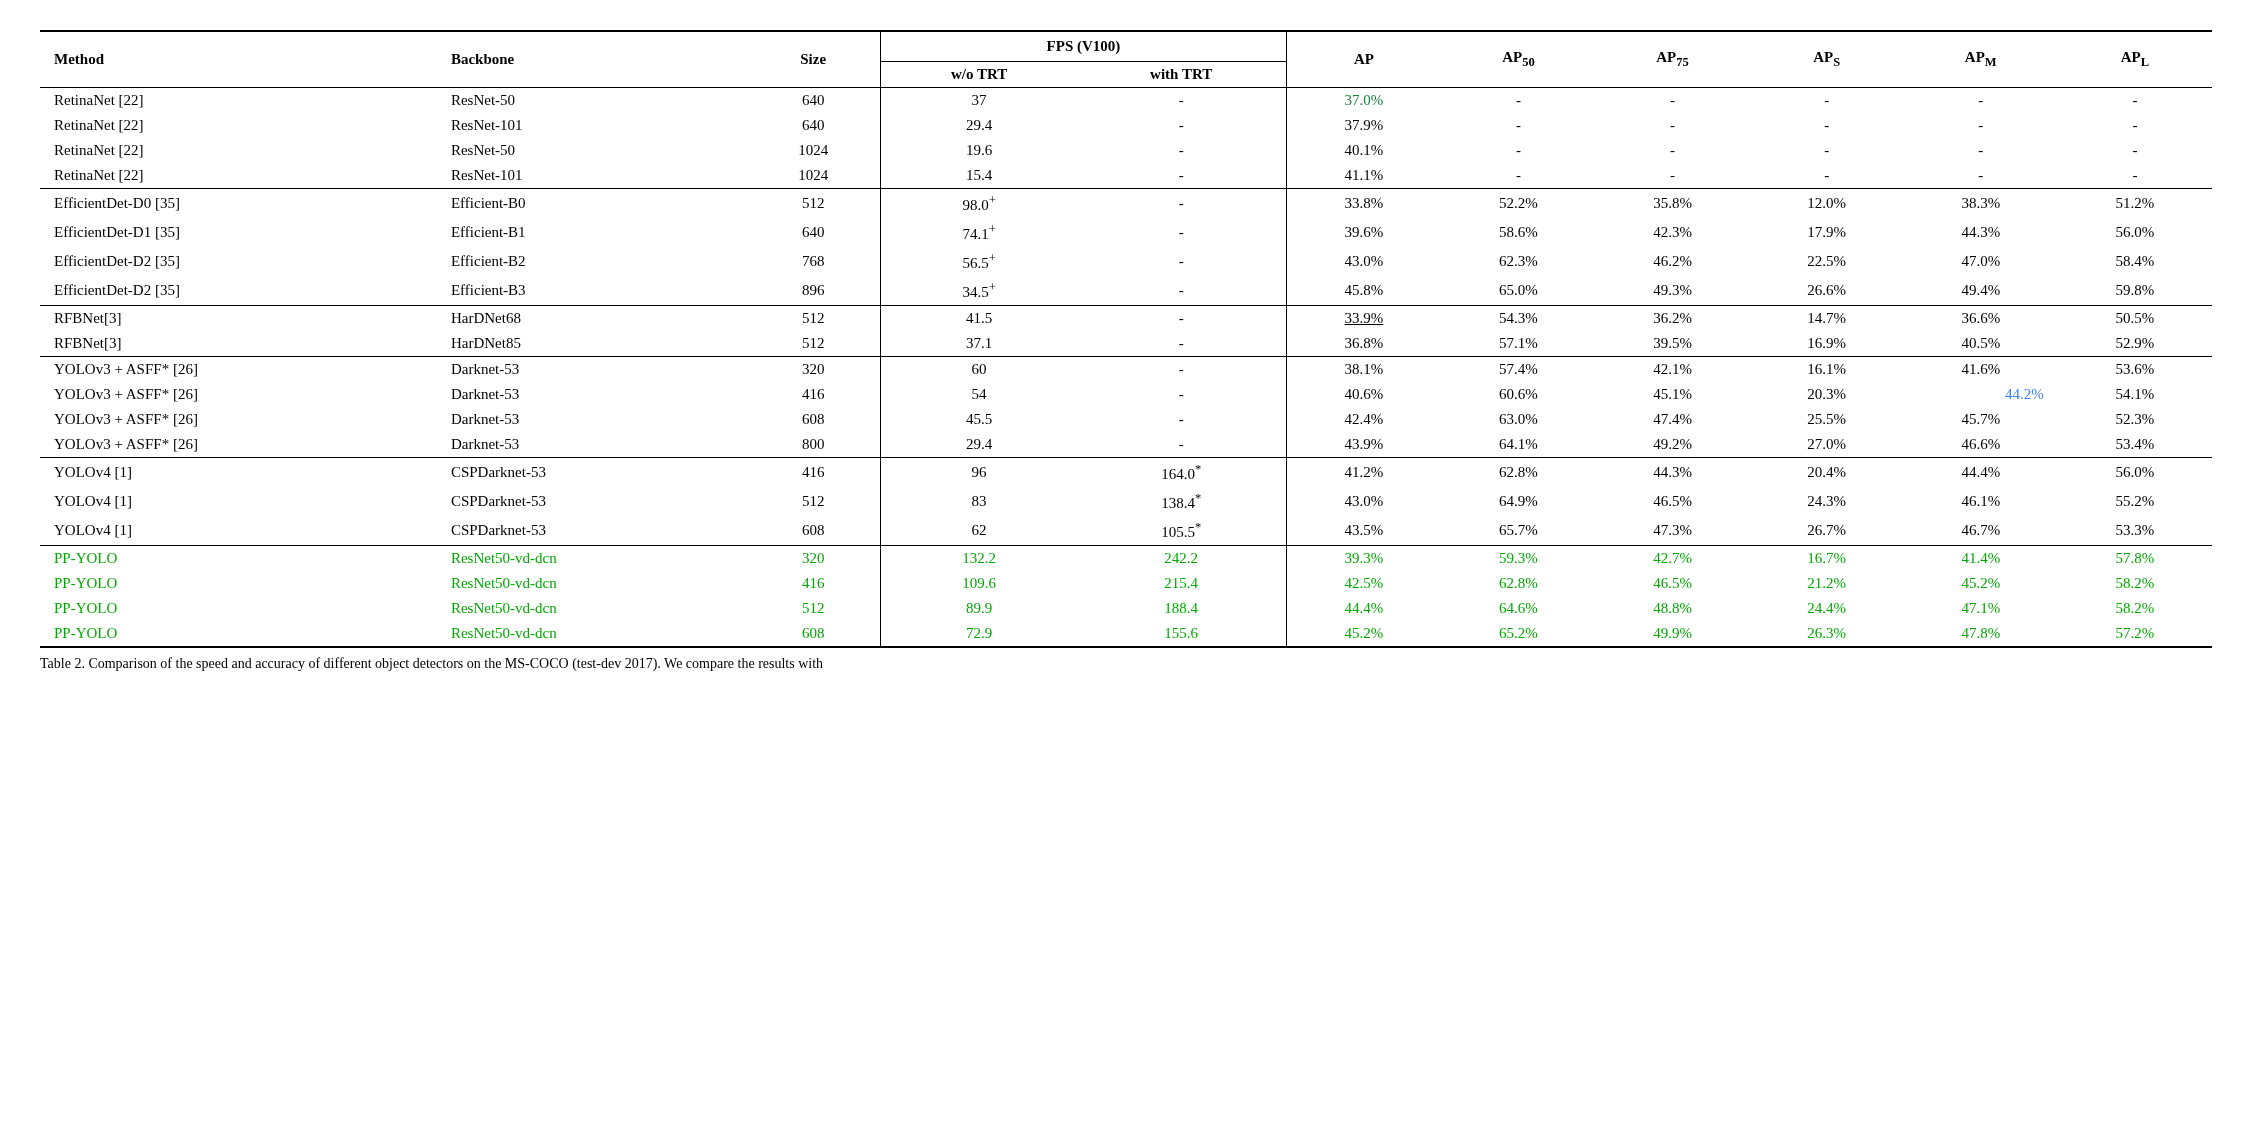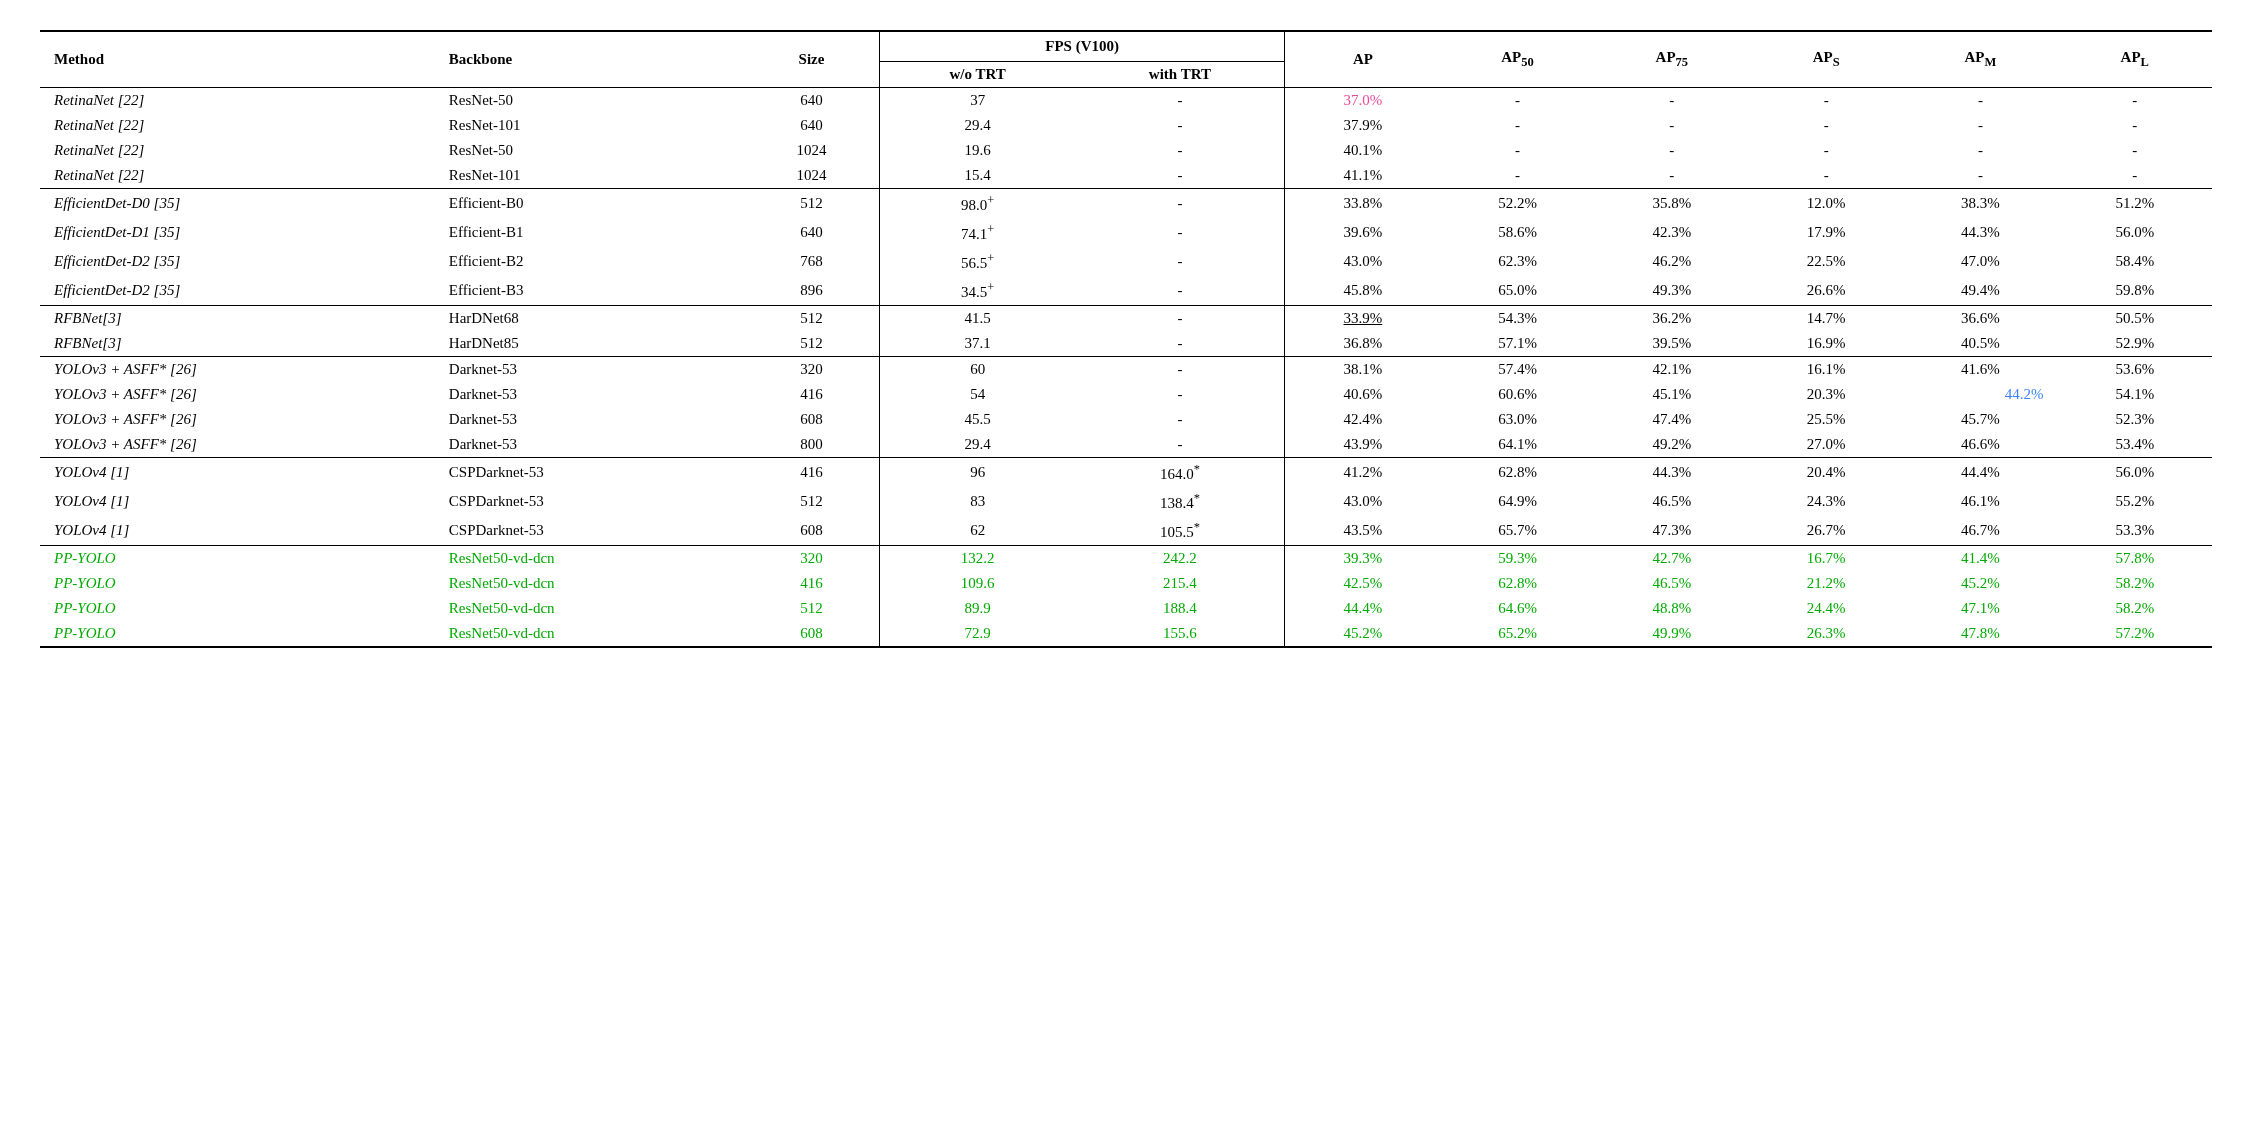--- a/index.html
+++ b/index.html
@@ -39,21 +39,20 @@
       font-weight: bold;
       text-align: center;
     }
     tbody tr td {
       padding: 4px 10px;
       text-align: center;
       white-space: nowrap;
     }
     tbody tr td:first-child {
       text-align: left;
-      font-style: italic;
     }
     tbody tr td:nth-child(2) {
       text-align: left;
     }
     .section-divider {
       border-top: 1px solid #000;
     }
     .section-divider-thick {
       border-top: 1.5px solid #000;
     }
@@ -89,21 +88,21 @@
         <th style="text-align:center; border-right:1px solid #000; border-bottom:1px solid #000; padding: 4px 14px;"><span>with TRT</span></th>
       </tr>
     </thead>
     <tbody id="table-body">
     <tr>
           <td style="text-align: left; color: rgb(0, 0, 0); padding: 4px 14px;">RetinaNet [22]</td>
           <td style="text-align: left; color: rgb(0, 0, 0); padding: 4px 14px;">ResNet-50</td>
           <td style="text-align: center; color: rgb(0, 0, 0); padding: 4px 14px;">640</td>
           <td style="text-align: center; color: rgb(0, 0, 0); padding: 4px 14px; border-left: 1px solid rgb(0, 0, 0);">37</td>
           <td style="text-align: center; color: rgb(0, 0, 0); padding: 4px 14px; border-right: 1px solid rgb(0, 0, 0);">-</td>
-          <td style="color: #ec4899; padding: 4px 14px;">37.0%</td>
+          <td style="color: #15803d; padding: 4px 14px;">37.0%</td>
           <td style="text-align: center; color: rgb(0, 0, 0); padding: 4px 14px;">-</td>
           <td style="text-align: center; color: rgb(0, 0, 0); padding: 4px 14px;">-</td>
           <td style="text-align: center; color: rgb(0, 0, 0); padding: 4px 14px;">-</td>
           <td style="text-align: center; color: rgb(0, 0, 0); padding: 4px 14px;">-</td>
           <td style="text-align: center; color: rgb(0, 0, 0); padding: 4px 14px;">-</td>
         </tr>
         <tr>
           <td style="text-align: left; color: rgb(0, 0, 0); padding: 4px 14px;">RetinaNet [22]</td>
           <td style="text-align: left; color: rgb(0, 0, 0); padding: 4px 14px;">ResNet-101</td>
           <td style="text-align: center; color: rgb(0, 0, 0); padding: 4px 14px;">640</td>
@@ -358,13 +357,14 @@
           <td style="text-align: center; color: rgb(0, 170, 0); padding: 4px 14px; border-right: 1px solid rgb(0, 0, 0);">155.6</td>
           <td style="text-align: center; color: rgb(0, 170, 0); padding: 4px 14px;">45.2%</td>
           <td style="text-align: center; color: rgb(0, 170, 0); padding: 4px 14px;">65.2%</td>
           <td style="text-align: center; color: rgb(0, 170, 0); padding: 4px 14px;">49.9%</td>
           <td style="text-align: center; color: rgb(0, 170, 0); padding: 4px 14px;">26.3%</td>
           <td style="text-align: center; color: rgb(0, 170, 0); padding: 4px 14px;">47.8%</td>
           <td style="text-align: center; color: rgb(0, 170, 0); padding: 4px 14px;">57.2%</td>
         </tr>
       </tbody>
   </table>
+  <p class="caption">Table 2. Comparison of the speed and accuracy of different object detectors on the MS-COCO (test-dev 2017). We compare the results with</p>
 </div>
 
 </body></html>

